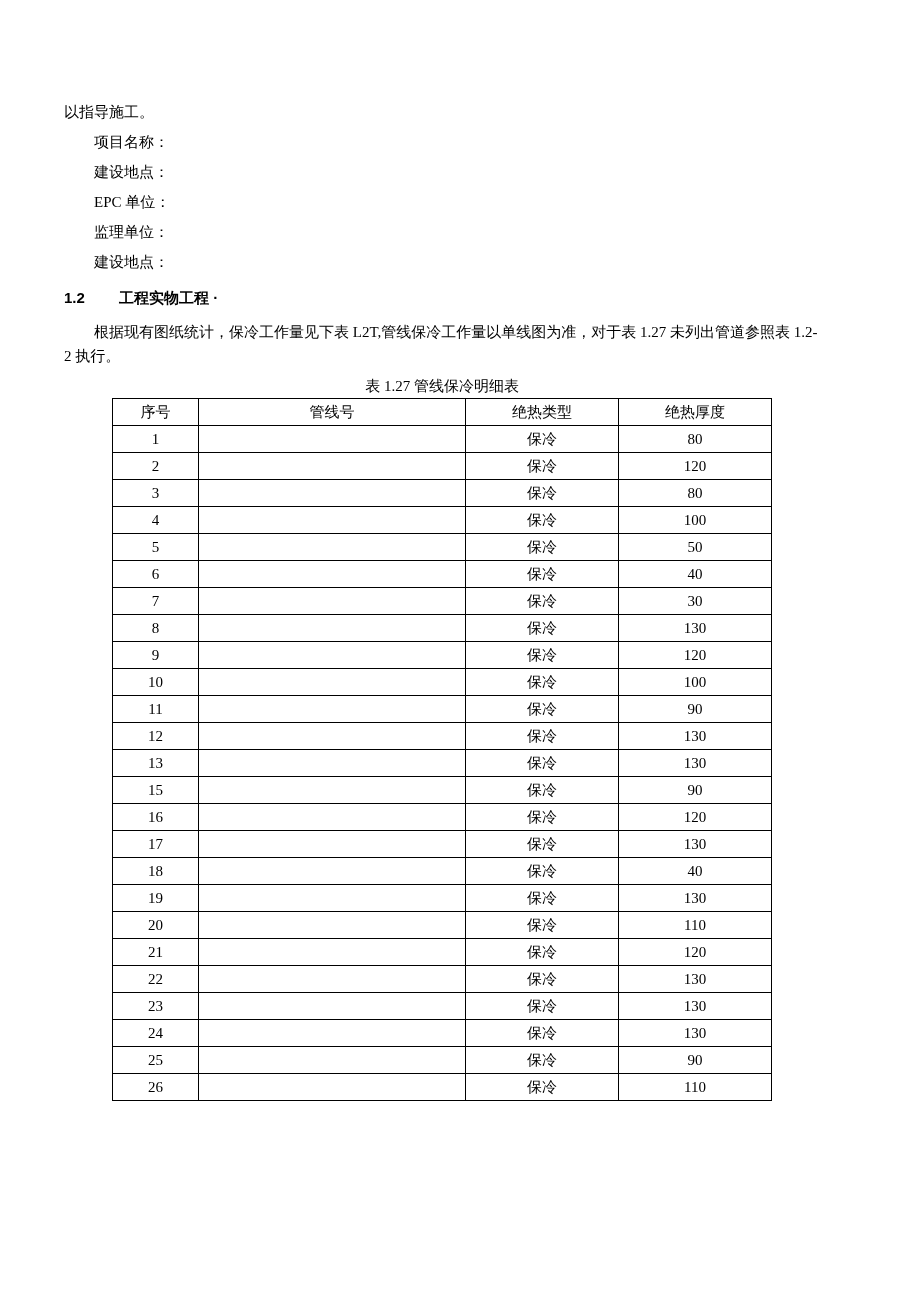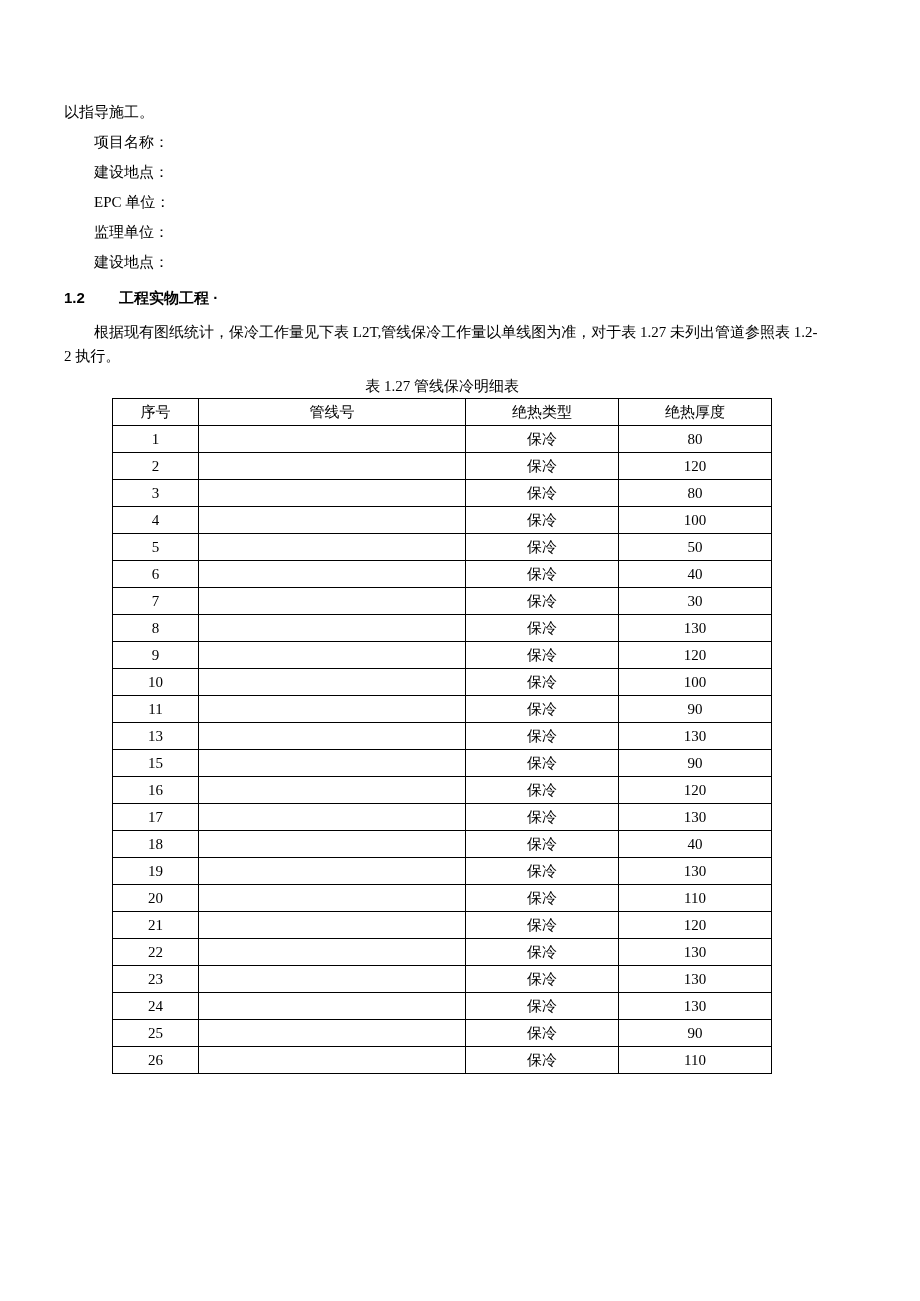--- a/index.html
+++ b/index.html
@@ -140,20 +140,26 @@
           <td class="col-type">保冷</td>
           <td class="col-thick">100</td>
         </tr>
         <tr>
           <td class="col-idx">11</td>
           <td class="col-pipe"></td>
           <td class="col-type">保冷</td>
           <td class="col-thick">90</td>
         </tr>
         <tr>
+          <td class="col-idx">12</td>
+          <td class="col-pipe"></td>
+          <td class="col-type">保冷</td>
+          <td class="col-thick">130</td>
+        </tr>
+        <tr>
           <td class="col-idx">13</td>
           <td class="col-pipe"></td>
           <td class="col-type">保冷</td>
           <td class="col-thick">130</td>
         </tr>
         <tr>
           <td class="col-idx">15</td>
           <td class="col-pipe"></td>
           <td class="col-type">保冷</td>
           <td class="col-thick">90</td>

